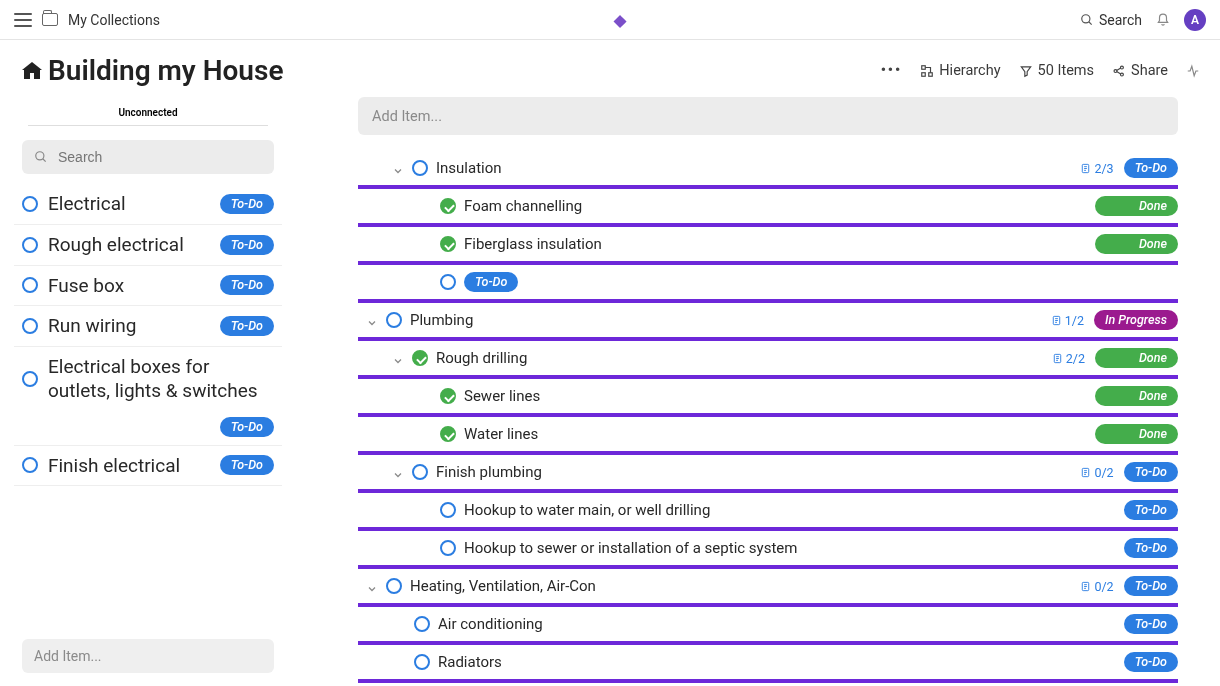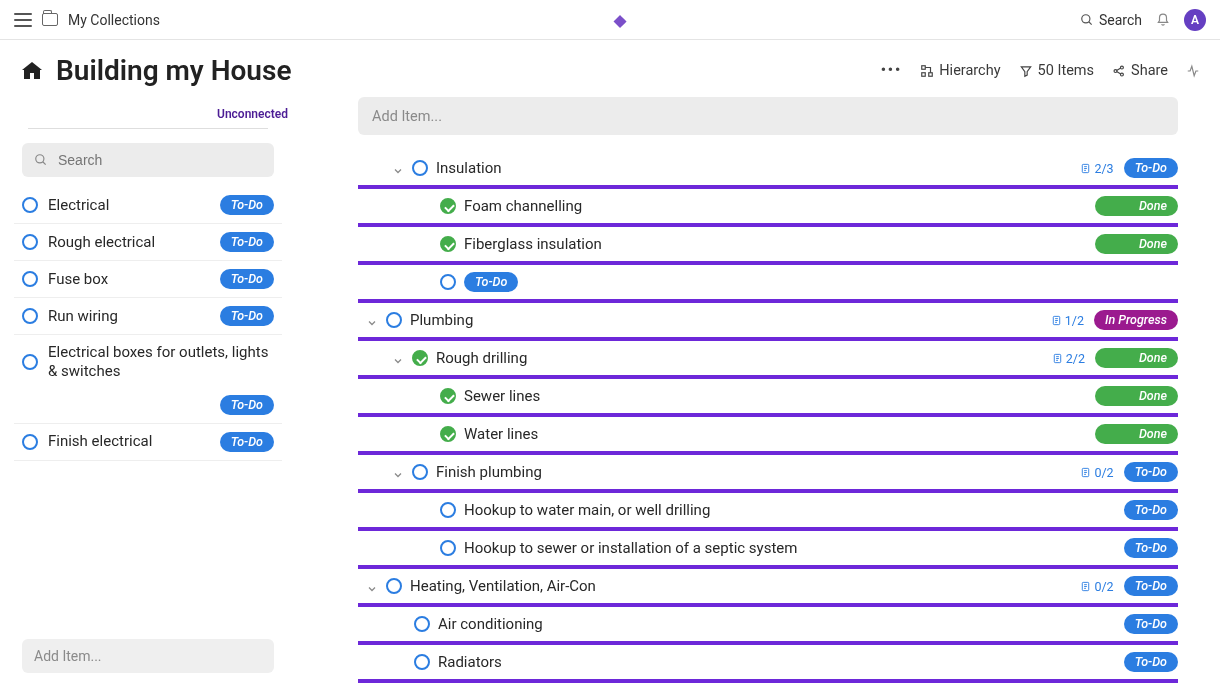--- a/index.html
+++ b/index.html
@@ -16,39 +16,39 @@
   .hamburger span:nth-child(1){top:0;} .hamburger span:nth-child(2){top:6px;} .hamburger span:nth-child(3){top:12px;}
   .folder-ico{ width:16px; height:13px; border:1.5px solid #666; border-radius:2px; position:relative; }
   .folder-ico::before{content:""; position:absolute; top:-4px; left:0; width:7px; height:3px; border:1.5px solid #666; border-bottom:none; border-radius:2px 2px 0 0;}
   .app-logo { font-size:17px; color:#7b4fc9; }
   .search-ico { width:14px; }
   .bell-ico { width:14px; color:#7b7b7b;}
   .avatar { width:22px; height:22px; border-radius:50%; background:#653fc2; color:#fff; display:flex; align-items:center; justify-content:center; font-size:12px; font-weight:600;}
 
   
   .titlebar { display:flex; align-items:center; justify-content:space-between; padding:14px 20px 10px 20px; }
-  .titlebar .title { display:flex; align-items:center; gap:12px; }
+  .titlebar .title { display:flex; align-items:center; gap:4px; }
   .titlebar h1 { margin:0; font-size:28px; font-weight:600; color:#222; }
   .house-ico { width:24px; height:24px; color:#222; }
   .title-tools { display:flex; align-items:center; gap:18px; font-size:14.5px; color:#3a3a3a; }
   .title-tools .tool { display:flex; align-items:center; gap:5px; cursor:pointer; }
   .meatballs { letter-spacing:2px; font-weight:700; color:#444;}
 
   
   .layout { display:flex; height:calc(100% - 40px - 60px); }
 
   
   .sidebar { width:296px; padding:0 8px; display:flex; flex-direction:column; border-right:none; position:relative;}
-  .side-tab { position:relative; padding:10px 0 8px 0; text-align:right; font-weight:600; font-size:12px; color:#4c1d95; }
+  .side-tab { position:relative; padding:10px 0 8px 0; text-align:center; font-weight:600; font-size:10px; color:#000000; }
   .side-tab::after{content:""; position:absolute; left:20px; right:20px; bottom:0; border-bottom:1px solid #dedede;}
   .side-search { margin:14px 14px 10px 14px; background:#ececec; border-radius:6px; height:34px; display:flex; align-items:center; padding:0 12px; color:#7a7a7a; gap:8px; }
   .side-search input { flex:1; border:none; background:transparent; outline:none; font-size:14px; color:#333; }
   .side-list { padding:0 6px; }
   .side-row { display:flex; align-items:center; gap:10px; padding:8px 8px; border-bottom:1px solid #eee; }
-  .side-row .name { flex:1; font-size:15px; color:#282828; line-height:1.25; }
+  .side-row .name { flex:1; font-size:19px; color:#282828; line-height:1.25; }
   .side-row-extra { display:flex; justify-content:flex-end; padding:6px 8px 8px 8px; border-bottom:1px solid #eee;}
   .side-bottom { margin-top:auto; padding:10px 14px; }
   .side-add { background:#efefef; border-radius:6px; height:34px; display:flex; align-items:center; padding:0 12px; color:#8a8a8a; font-size:14px; }
 
   
   .pill { border-radius:999px; padding:2px 11px 3px 11px; font-size:12.5px; font-weight:500; color:#fff; white-space:nowrap;font-style:italic; }
   .pill-todo { background:#2b7de1; }
   .pill-done { background:#44ad4b;padding-left:44px; }
   .pill-progress { background:#9b1a8f; }
 

